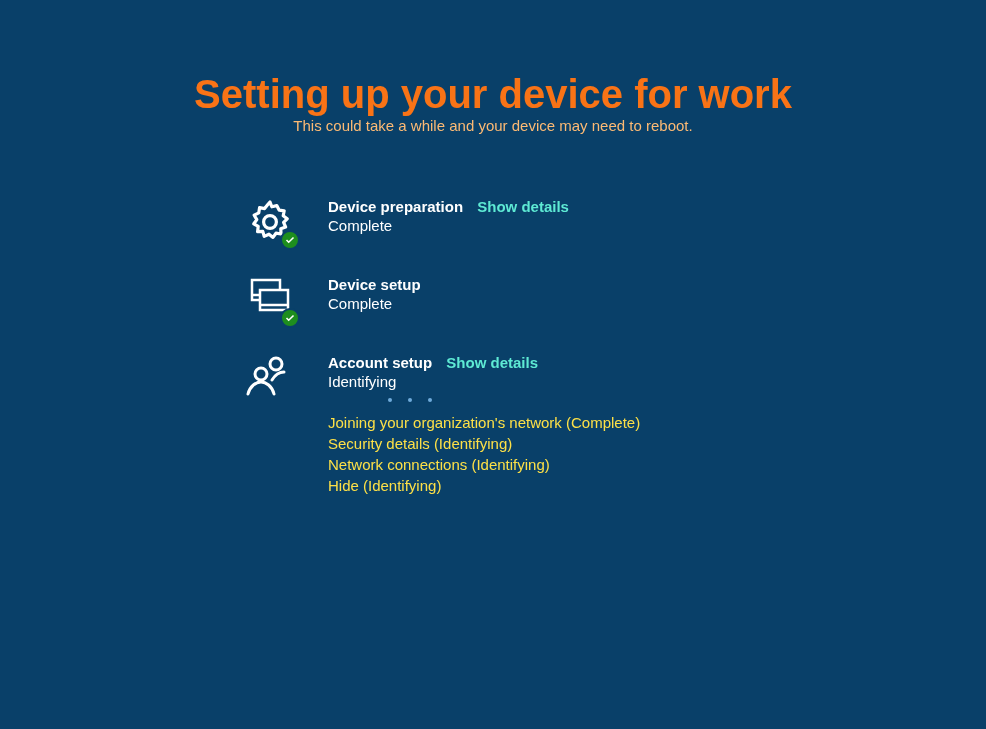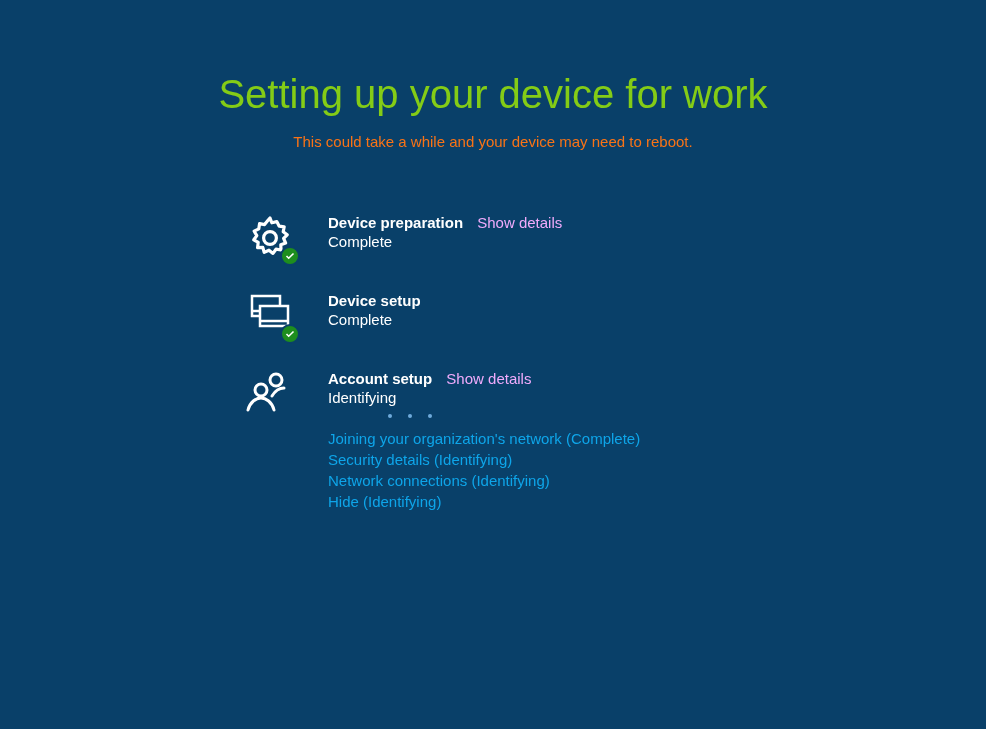--- a/index.html
+++ b/index.html
@@ -13,30 +13,30 @@
       background-color: #094069;
       font-family: 'Segoe UI', 'Segoe UI Light', Tahoma, sans-serif;
       color: #ffffff;
       overflow: hidden;
     }
     .container {
       padding-top: 72px;
     }
     .title {
       font-size: 40px;
-      font-weight: 400;
+      font-weight: 700;
       text-align: center;
-      color: #84cc16;
+      color: #f97316;
     }
     .subtitle {
       font-size: 15px;
       font-weight: 400;
       text-align: center;
-      color: #f97316;
-      margin-top: 16px;
+      color: #fdba74;
+      margin-top: 0;
     }
     .sections {
       margin-top: 64px;
       margin-left: 246px;
     }
     .section {
       display: flex;
       align-items: flex-start;
       margin-bottom: 28px;
     }
@@ -69,22 +69,22 @@
     .section-body {
       margin-left: 24px;
       margin-top: 0px;
     }
     .section-header {
       font-size: 15px;
       font-weight: 600;
       color: #ffffff;
     }
     .section-header .link {
-      font-weight: 400;
-      color: #f0abfc;
+      font-weight: 700;
+      color: #5eead4;
       margin-left: 10px;
       cursor: pointer;
     }
     .section-status {
       font-size: 15px;
       color: #ffffff;
       margin-top: 2px;
     }
     .progress-dots {
       margin-top: 8px;
@@ -98,21 +98,21 @@
       width: 4px;
       height: 4px;
       background: #6faadb;
       border-radius: 50%;
     }
     .detail-list {
       margin-top: 4px;
     }
     .detail-line {
       font-size: 15px;
-      color: #0ea5e9;
+      color: #fde047;
       line-height: 1.4;
     }
   </style>
 </head>
 <body>
 
 <div class="container">
   <h1 class="title">Setting up your device for work</h1>
   <p class="subtitle">This could take a while and your device may need to reboot.</p>
 

